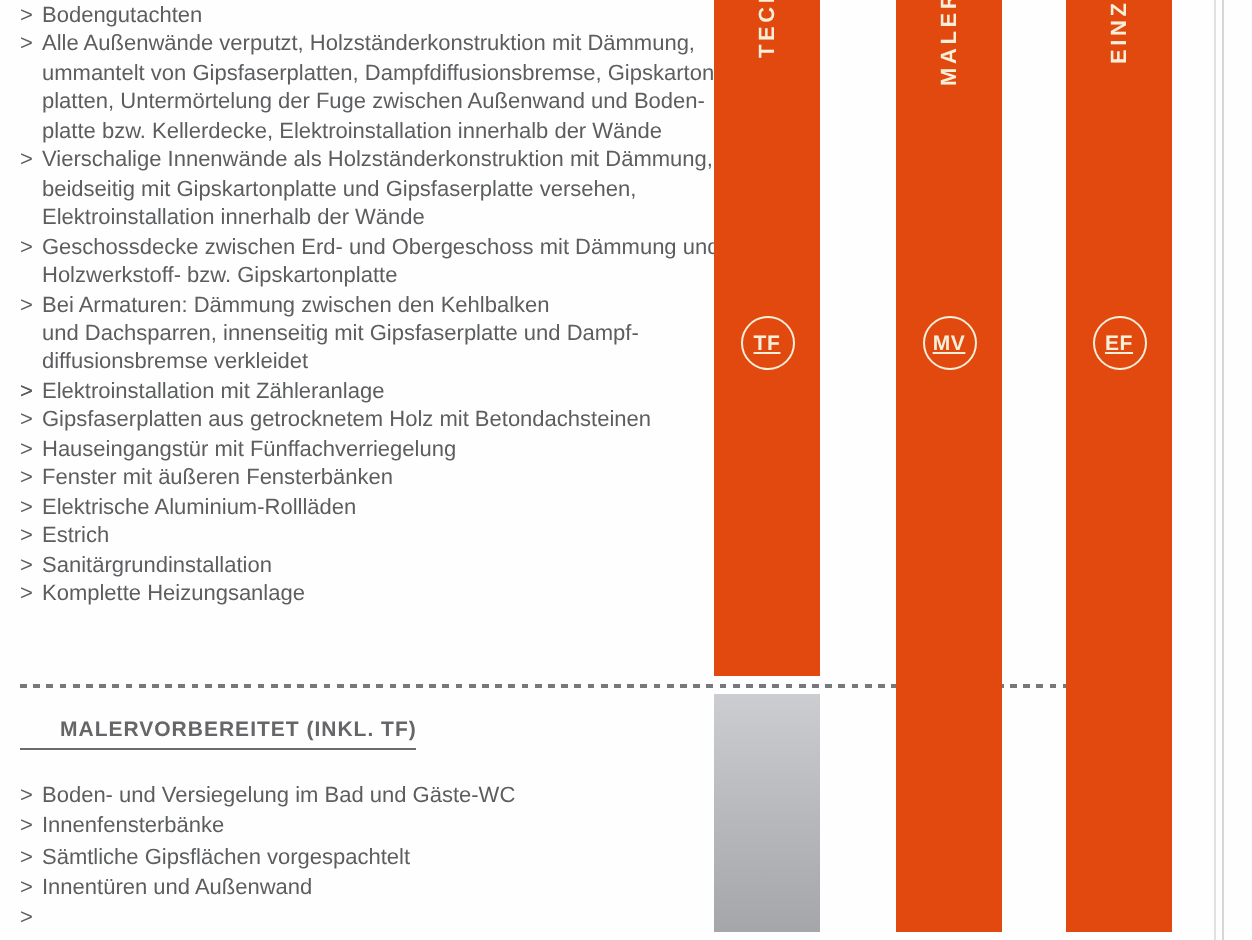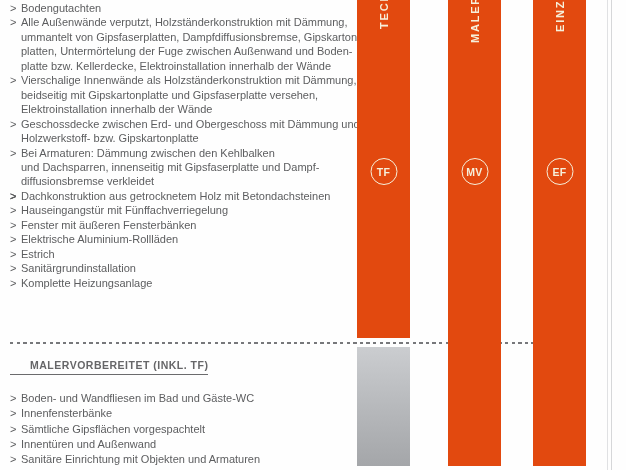--- a/index.html
+++ b/index.html
@@ -50,21 +50,21 @@
     font-size:11px;font-weight:bold;letter-spacing:1.8px;color:#f6efda;
   }
   .c1 .vlabel{transform:rotate(-90deg) translate(-29px,-50%);}
   .c2 .vlabel{transform:rotate(-90deg) translate(-43px,-50%);}
   .c3 .vlabel{transform:rotate(-90deg) translate(-32px,-50%);}
 
   .badge{
     position:absolute;left:50%;top:158px;transform:translateX(-50%);
     width:25px;height:25px;border:1.5px solid #f6efda;border-radius:50%;
     display:flex;align-items:center;justify-content:center;
-    font-size:10.5px;font-weight:bold;letter-spacing:0.3px;color:#f6efda;
+    font-size:10.5px;font-weight:bold;letter-spacing:0.3px;color:#f6efda;text-decoration:underline;
   }
 
   .graybar{
     position:absolute;left:357px;top:347px;width:53px;height:119px;z-index:2;
     background:linear-gradient(180deg,#cbcdd0 0%,#b5b7ba 55%,#a4a6a9 100%);
   }
 
   
   .vline{position:absolute;top:0;height:470px;width:1.2px;z-index:0;}
   .vline.a{left:607px;background:#e0e1e3;}
@@ -84,43 +84,43 @@
 platte bzw. Kellerdecke, Elektroinstallation innerhalb der Wände</span></li>
         <li><span class="mark">&gt;</span><span>Vierschalige Innenwände als Holzständerkonstruktion mit Dämmung,
 beidseitig mit Gipskartonplatte und Gipsfaserplatte versehen,
 Elektroinstallation innerhalb der Wände</span></li>
         <li><span class="mark">&gt;</span><span>Geschossdecke zwischen Erd- und Obergeschoss mit Dämmung und
 Holzwerkstoff- bzw. Gipskartonplatte</span></li>
         <li><span class="mark">&gt;</span><span>Bei Armaturen: Dämmung zwischen den Kehlbalken
 und Dachsparren, innenseitig mit Gipsfaserplatte und Dampf-
 diffusionsbremse verkleidet</span></li>
         <li><span class="mark">&gt;</span></li>
-        <li><span class="mark">&gt;</span></li>
-        <li><span class="mark">&gt;</span><span>Dachkonstruktion aus getrocknetem Holz mit Betondachsteinen</span></li>
+        <li><span class="mark">&gt;</span><span>Elektroinstallation mit Zähleranlage</span></li>
+        <li><span class="mark">&gt;</span><span>Gipsfaserplatten aus getrocknetem Holz mit Betondachsteinen</span></li>
         <li><span class="mark">&gt;</span><span>Hauseingangstür mit Fünffachverriegelung</span></li>
         <li><span class="mark">&gt;</span><span>Fenster mit äußeren Fensterbänken</span></li>
         <li><span class="mark">&gt;</span><span>Elektrische Aluminium-Rollläden</span></li>
         <li><span class="mark">&gt;</span><span>Estrich</span></li>
         <li><span class="mark">&gt;</span><span>Sanitärgrundinstallation</span></li>
         <li><span class="mark">&gt;</span><span>Komplette Heizungsanlage</span></li>
       </ul>
   </div>
 
   <div class="divider"></div>
 
   <div class="heading">
     <span>MALERVORBEREITET (INKL. TF)</span>
   </div>
 
   <ul class="flist" id="list2">
-      <li><span class="mark">&gt;</span><span>Boden- und Wandfliesen im Bad und Gäste-WC</span></li>
+      <li><span class="mark">&gt;</span><span>Boden- und Versiegelung im Bad und Gäste-WC</span></li>
       <li><span class="mark">&gt;</span><span>Innenfensterbänke</span></li>
       <li><span class="mark">&gt;</span><span>Sämtliche Gipsflächen vorgespachtelt</span></li>
       <li><span class="mark">&gt;</span><span>Innentüren und Außenwand</span></li>
-      <li><span class="mark">&gt;</span><span>Sanitäre Einrichtung mit Objekten und Armaturen</span></li>
+      <li><span class="mark">&gt;</span></li>
     </ul>
 
   <div class="bar c1">
     <span class="vlabel">TECHNIKFERTIG</span>
     <span class="badge">TF</span>
   </div>
 
   <div class="graybar"></div>
 
   <div class="bar c2">

